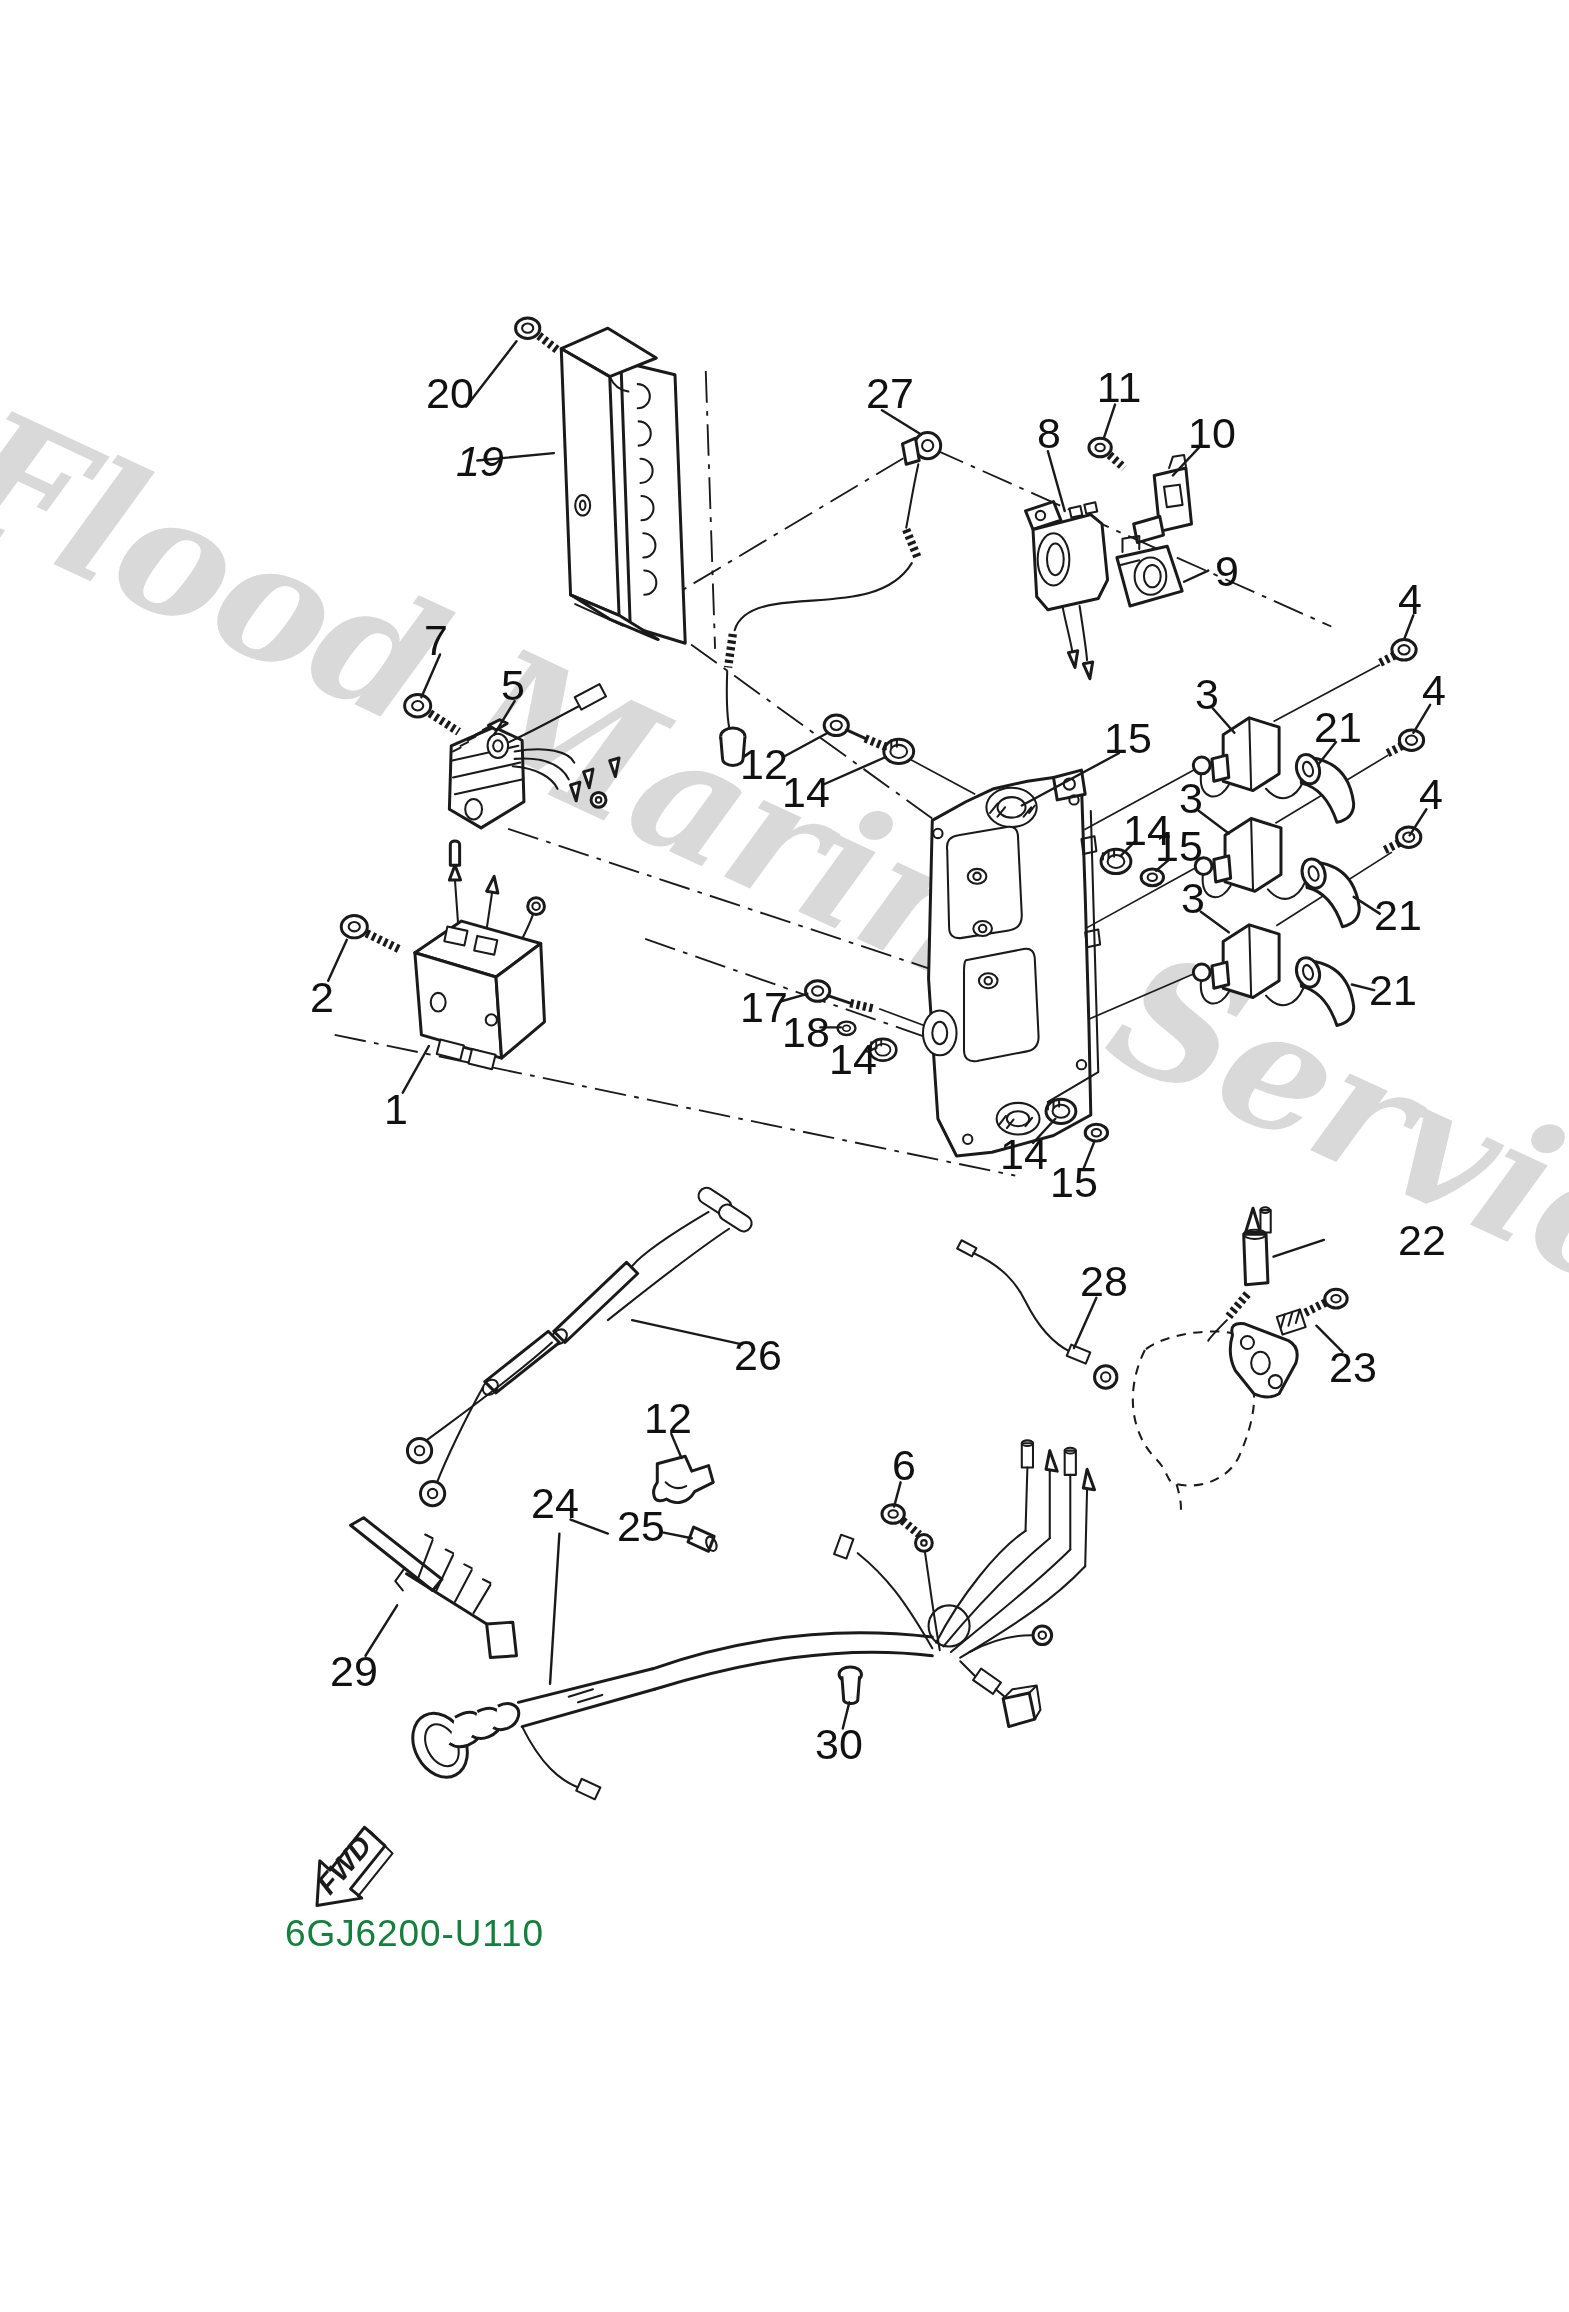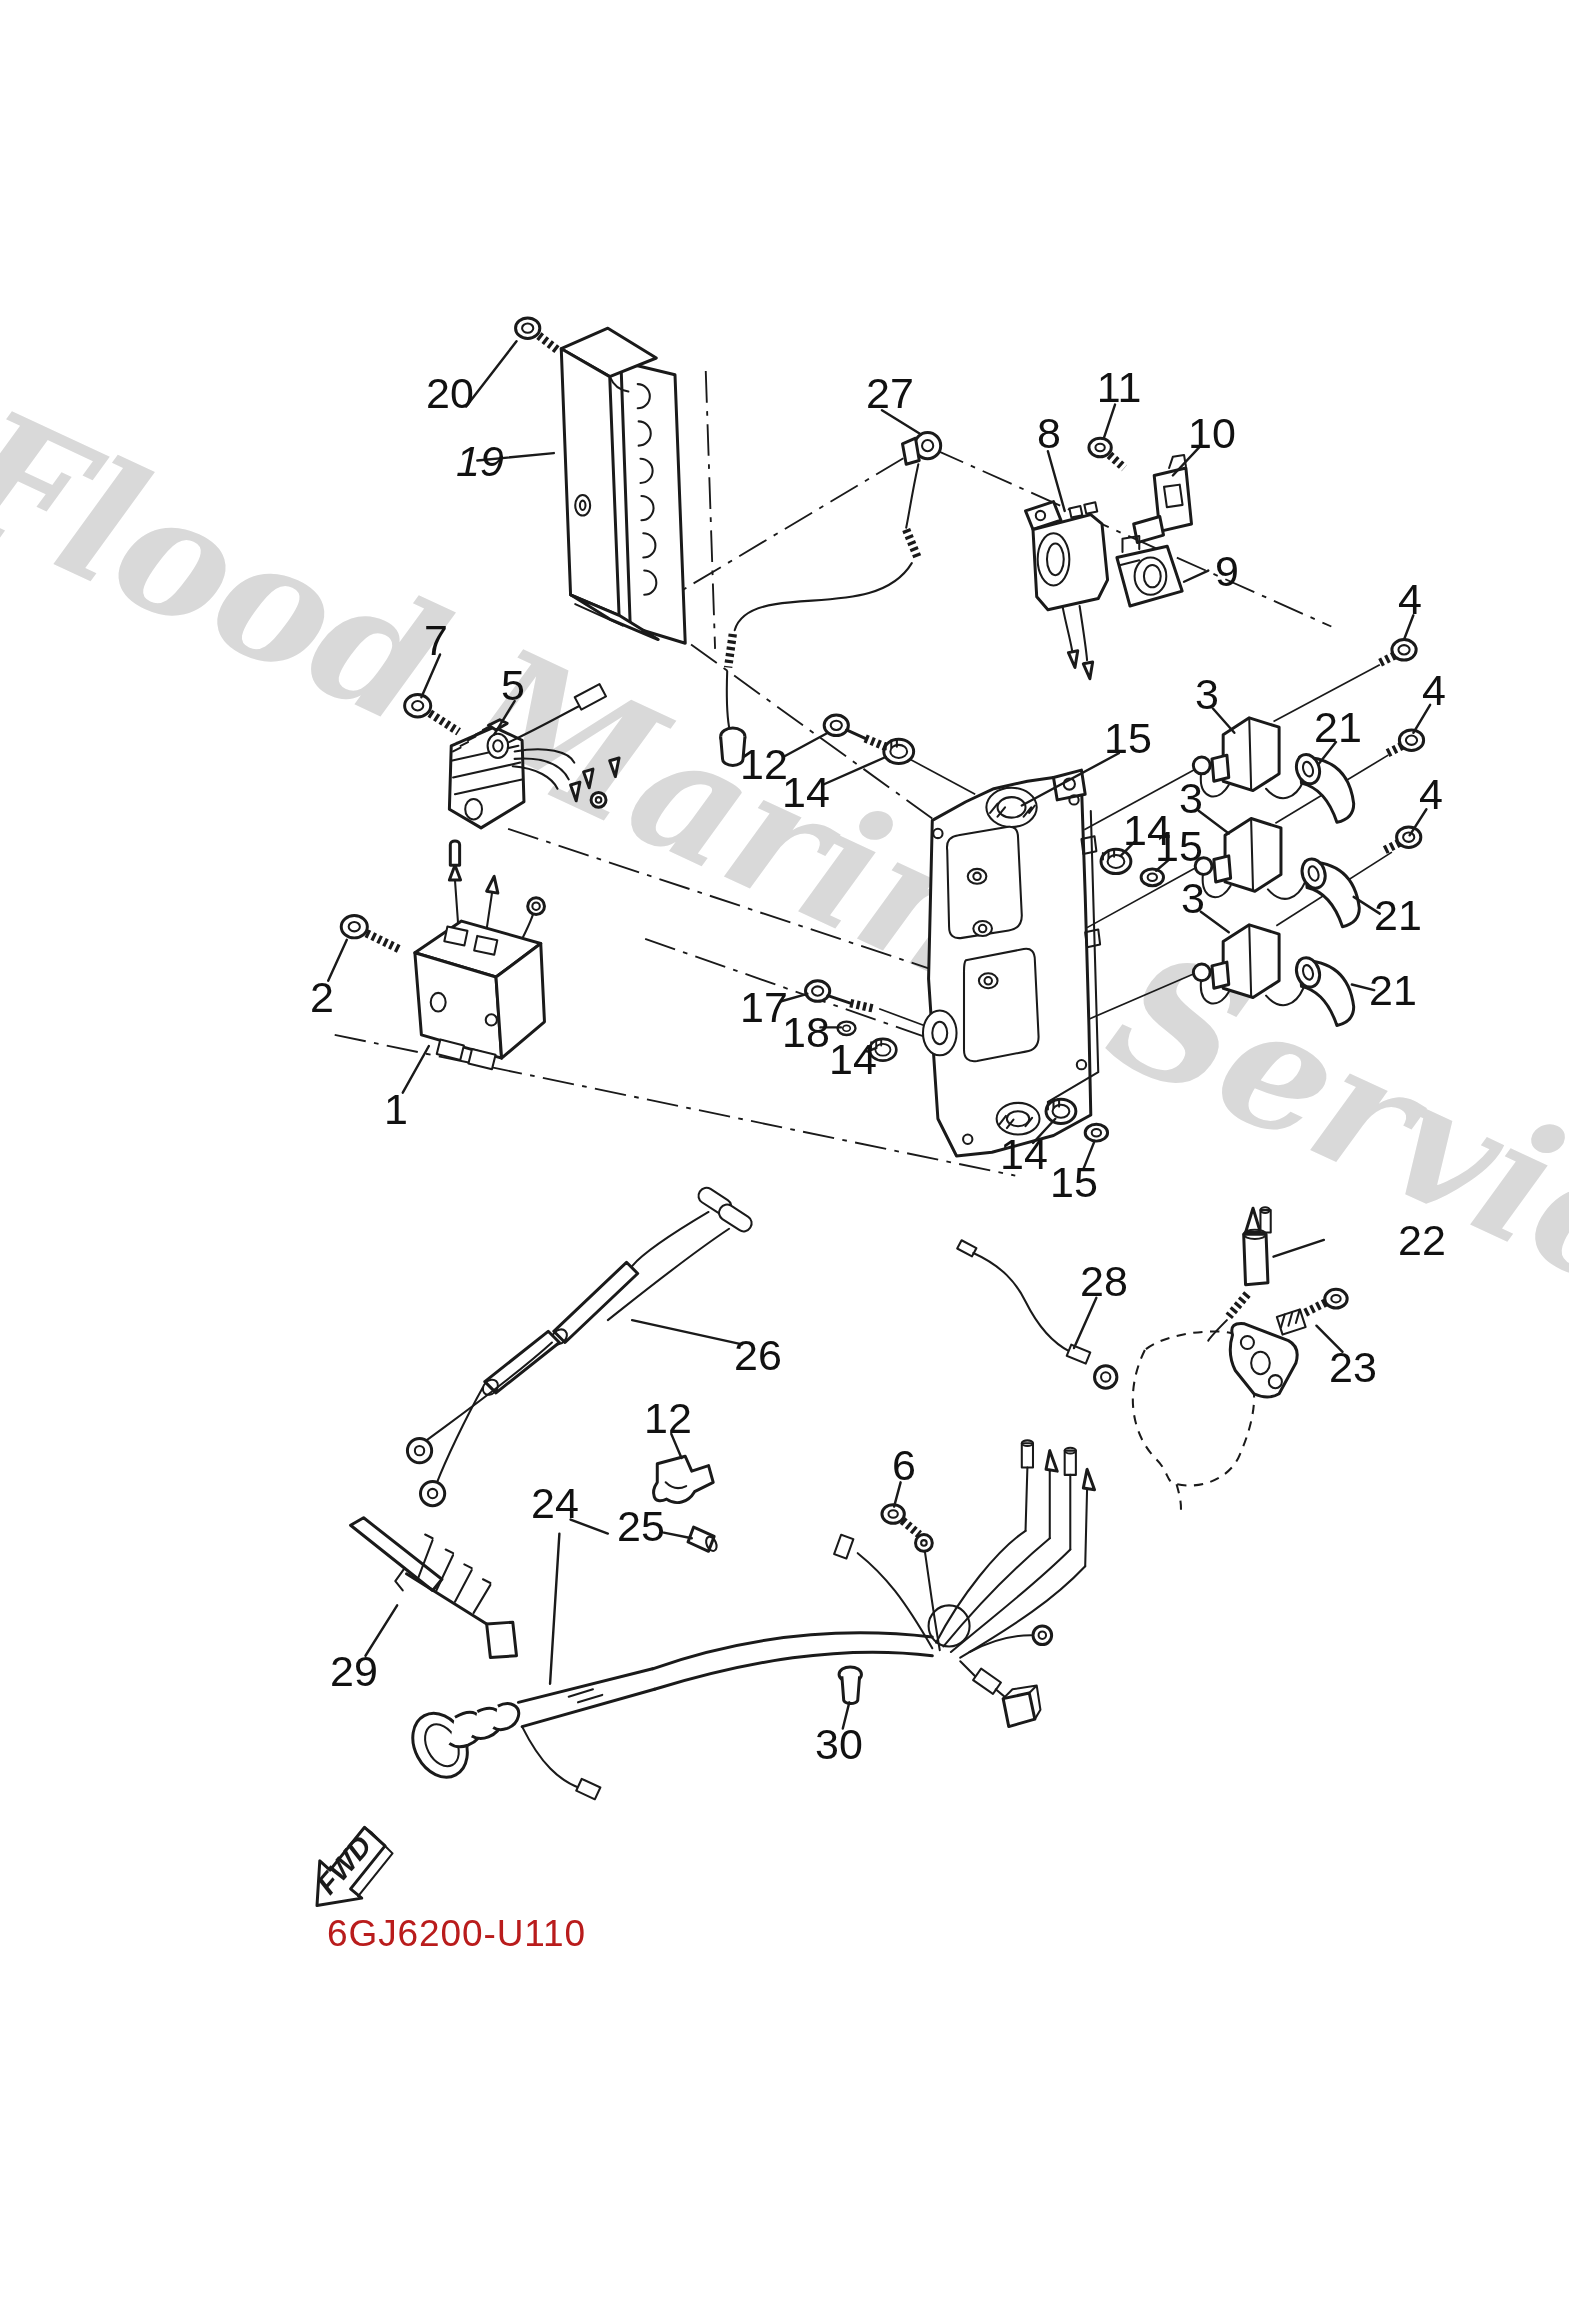--- a/index.html
+++ b/index.html
@@ -5,22 +5,22 @@
   html,body{margin:0;padding:0;background:#fff;}
   #canvas{position:relative;width:1570px;height:2313px;background:#fff;overflow:hidden;
           font-family:"Liberation Sans",sans-serif;}
   #watermark{position:absolute;left:9.3px;top:371px;transform:rotate(25deg);transform-origin:0 0;
              font-family:"DejaVu Serif",serif;font-style:italic;font-weight:700;
              font-size:166px;letter-spacing:-1.9px;white-space:nowrap;color:#d9d9d9;
              user-select:none;pointer-events:none;}
   svg.art{position:absolute;left:0;top:0;}
   .callout{position:absolute;transform:translate(-50%,-50%);font-size:43px;color:#111;
            font-family:"Liberation Sans",sans-serif;line-height:1;white-space:nowrap;}
-  #drawing-code{position:absolute;left:285px;top:1913px;font-size:37px;color:#b91c1c;
-                letter-spacing:0.9px;font-family:"Liberation Sans",sans-serif;margin-left:42px;}
+  #drawing-code{position:absolute;left:285px;top:1913px;font-size:37px;color:#15803d;
+                letter-spacing:0.9px;font-family:"Liberation Sans",sans-serif;}
   
   .s3{stroke:#1a1a1a;stroke-width:3.2;fill:none;stroke-linecap:round;stroke-linejoin:round;}
   .s2{stroke:#1a1a1a;stroke-width:2.2;fill:none;stroke-linecap:round;stroke-linejoin:round;}
   .sw{stroke:#1a1a1a;stroke-width:3.2;fill:#fff;stroke-linejoin:round;}
   .sw2{stroke:#1a1a1a;stroke-width:2.2;fill:#fff;stroke-linejoin:round;}
   .lead{stroke:#1a1a1a;stroke-width:2.6;fill:none;stroke-linecap:round;}
   .phan{stroke:#1a1a1a;stroke-width:2;fill:none;stroke-dasharray:34 9 5 9;}
   .axis{stroke:#1a1a1a;stroke-width:1.8;fill:none;}
   .thr{stroke:#1a1a1a;stroke-width:9;fill:none;stroke-dasharray:3.5 3.5;}
   .dash{stroke:#1a1a1a;stroke-width:2.2;fill:none;stroke-dasharray:10 8;}

